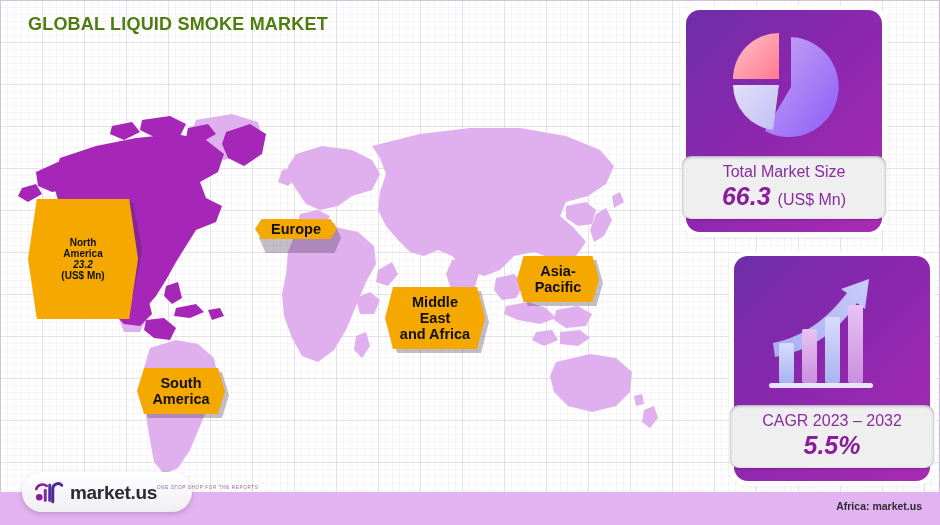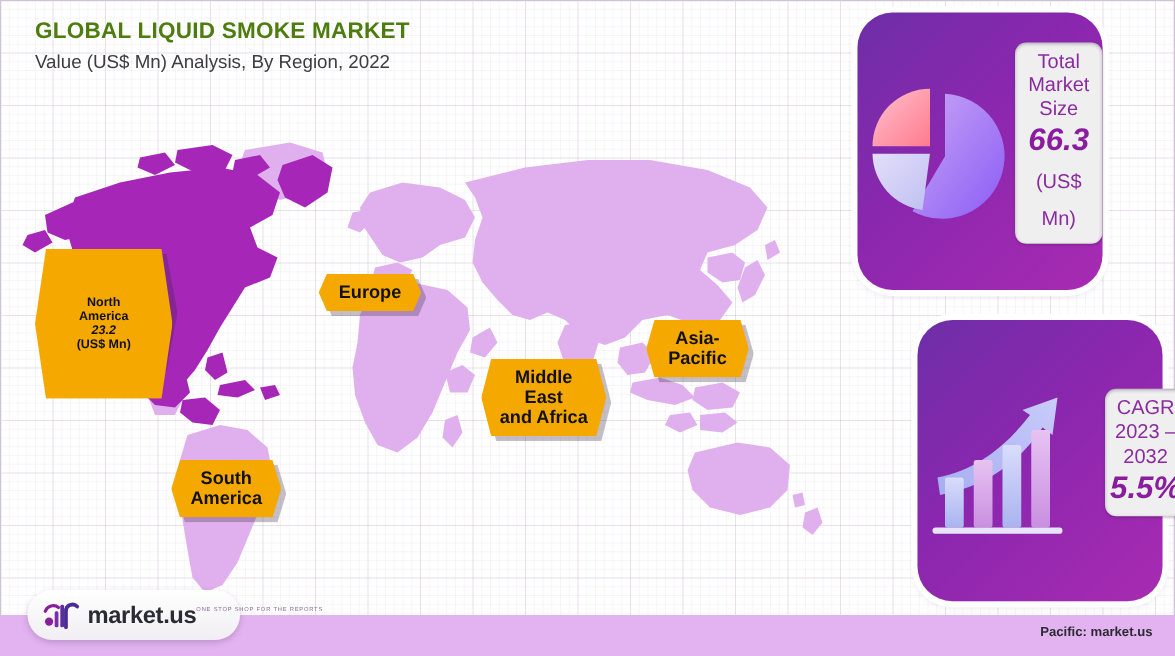--- a/index.html
+++ b/index.html
@@ -57,37 +57,37 @@
     box-sizing:border-box;
   }
   .hex .v{font-style:italic;}
   .hex-shadow{
     position:absolute;background:rgba(60,40,70,.30);
     clip-path:polygon(8% 0%, 92% 0%, 100% 50%, 92% 100%, 8% 100%, 0% 50%);
   }
 
   #hex-na{left:28px;top:199px;width:110px;height:120px;font-size:10px;}
   #hex-na-sh{left:32px;top:203px;width:110px;height:94px;}
-  #hex-eu{left:255px;top:219px;width:82px;height:30px;font-size:14.5px;}
+  #hex-eu{left:255px;top:219px;width:82px;height:20px;font-size:14.5px;}
   #hex-eu-sh{left:259px;top:223px;width:82px;height:30px;}
   #hex-sa{left:137px;top:368px;width:88px;height:46px;font-size:14.5px;}
   #hex-sa-sh{left:141px;top:372px;width:88px;height:46px;}
   #hex-mea{left:385px;top:287px;width:100px;height:62px;font-size:14.5px;}
   #hex-mea-sh{left:389px;top:291px;width:100px;height:62px;}
   #hex-ap{left:517px;top:256px;width:82px;height:46px;font-size:14.5px;}
   #hex-ap-sh{left:521px;top:260px;width:82px;height:46px;}
 
   
   .card{
     position:absolute;width:196px;
-    border-radius:28px;
+    border-radius:14px;
     background:linear-gradient(135deg,#6E2EA8 0%,#8B27AE 45%,#A82BB2 100%);
     box-shadow:0 0 0 5px #ffffff, 0 2px 7px rgba(90,60,110,.35);
     box-sizing:border-box;
-    display:flex;align-items:center;
+    display:flex;flex-direction:column;align-items:center;
   }
   #card-market-size{left:686px;top:10px;height:222px;}
   #card-cagr{left:686px;top:256px;height:225px;margin-left:48px;}
 
   .card-icon{
     flex:1;display:flex;align-items:center;justify-content:center;
     width:100%;
   }
   .card-value-box{
     background:#EFEFEF;
@@ -126,21 +126,20 @@
 </head>
 <body>
 
 <div id="infographic">
 
   <div class="grid-bg"></div>
   <div class="outer-border"></div>
 
   <div class="header">
     <div class="title">GLOBAL LIQUID SMOKE MARKET</div>
-    <div class="subtitle">Value (US$ Mn) Analysis, By Region, 2022</div>
   </div>
 
   <div class="map-wrap">
     <svg viewBox="0 0 676 380" xmlns="http://www.w3.org/2000/svg">
       <g fill="#E0B0EE">
 
         <path d="M196 10 L232 4 L258 12 L262 28 L246 44 L224 50 L204 40 L190 26 Z"></path>
 
         <path d="M296 44 L322 36 L352 40 L372 50 L380 64 L372 80 L352 86 L338 96 L320 100 L306 94 L298 82 L290 70 L288 56 Z"></path>
         <path d="M282 60 L292 58 L296 68 L288 76 L278 72 Z"></path>
@@ -314,15 +313,15 @@
       <rect x="19" y="5" width="4" height="24" rx="1.6" fill="#5B2E9E"></rect>
       <path d="M25 29 V12 a7 7 0 0 1 12 -5" stroke="#4B2A96" stroke-width="4" fill="none" stroke-linecap="round"></path>
       <path d="M3 12 a9 9 0 0 1 14 -4" stroke="#8A1C9E" stroke-width="3.4" fill="none" stroke-linecap="round"></path>
     </svg>
     <div class="logo-text">
       <div class="logo-name">market.us</div>
       <div class="logo-tag">ONE STOP SHOP FOR THE REPORTS</div>
     </div>
   </div>
 
-  <div class="source">Pacific: market.us</div>
+  <div class="source">Africa: market.us</div>
 
 </div>
 
 </body></html>

